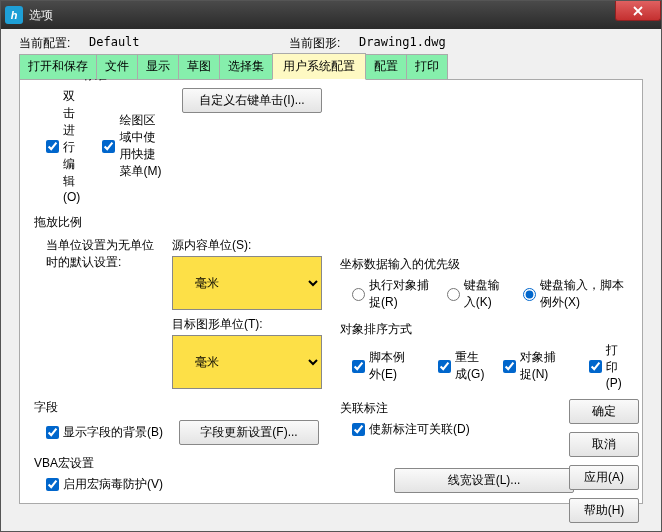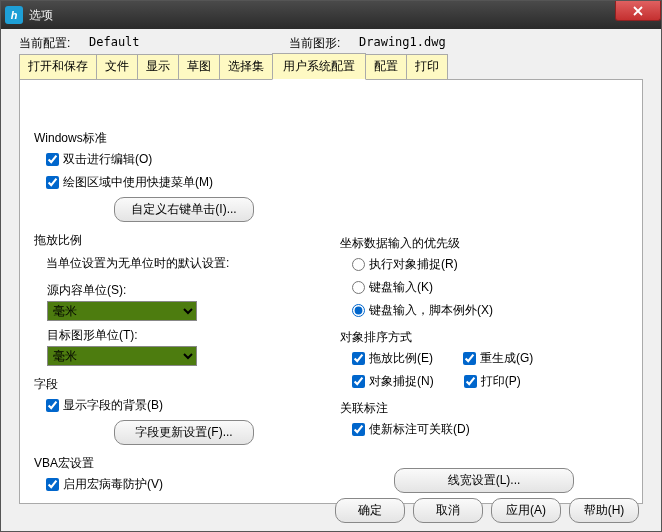--- a/index.html
+++ b/index.html
@@ -7,35 +7,35 @@
 .window { width: 662px; height: 532px; background: #f0f0f0; border: 1px solid #555; position: relative; }
 .titlebar { height: 28px; background: linear-gradient(#4a4a4a, #2a2a2a); display: flex; align-items: center; padding: 0 4px; position: relative; }
 .titlebar-icon { width: 18px; height: 18px; background: #1e9fd6; border-radius: 3px; display: flex; align-items: center; justify-content: center; color: #fff; font-size: 11px; font-style: italic; font-weight: bold; margin-right: 6px; }
 .titlebar-title { color: #eee; }
 .close-btn { position: absolute; right: 0; top: 0; width: 46px; height: 20px; background: linear-gradient(#e06060, #c43030); border: 1px solid #902020; border-top: none; border-radius: 0 0 3px 3px; display: flex; align-items: center; justify-content: center; color: #fff; font-weight: bold; cursor: pointer; }
 .close-btn svg { width: 12px; height: 10px; }
 .toprow { display: flex; padding: 6px 24px 2px 18px; }
 .toprow .lbl { width: 70px; }
 .toprow .val { width: 200px; font-family: "Consolas", monospace; }
 .tabs { display: flex; margin: 0 18px; border-bottom: 1px solid #aaa; }
-.tab { padding: 3px 8px; border: 1px solid #aaa; border-bottom: none; background: #fef9c3; margin-right: -1px; cursor: pointer; position: relative; }
+.tab { padding: 3px 8px; border: 1px solid #aaa; border-bottom: none; background: #86efac; margin-right: -1px; cursor: pointer; position: relative; }
 .tab.active { background: #fef9c3; padding: 4px 10px; top: 1px; z-index: 2; border-bottom: 1px solid #fff; margin-top: -2px; }
 .content { margin: 0 18px 8px 18px; background: #fff; border: 1px solid #aaa; border-top: none; height: 424px; padding: 10px 14px; display: flex; gap: 18px; align-items: flex-end; }
 .col { flex: 1; display: flex; flex-direction: column; gap: 10px; }
 .group { }
 .group-title { margin-bottom: 4px; }
-.group-body { padding-left: 12px; display: flex; flex-direction: column; gap: 6px; }
+.group-body { padding-left: 12px; display: flex; gap: 16px; }
 .chk { display: flex; align-items: center; gap: 4px; }
 .chk input[type=checkbox], .chk input[type=radio] { accent-color: #0066cc; cursor: pointer; }
-.btn { display: inline-block; padding: 3px 14px; border: 1px solid #888; background: linear-gradient(#fafafa,#e4e4e4); border-radius: 10px; cursor: pointer; text-align: center; min-width: 140px; }
+.btn { display: inline-block; padding: 3px 14px; border: 1px solid #888; background: linear-gradient(#fafafa,#e4e4e4); border-radius: 2px; cursor: pointer; text-align: center; min-width: 140px; }
 .btn-wide { display:block; width: 180px; margin: 2px auto 0 auto; }
-select { width: 150px; padding: 1px; border: 1px solid #888; background: #4d7c0f; cursor: pointer; }
+select { width: 150px; padding: 18px; border: 1px solid #888; background: #fde047; cursor: pointer; }
 .sublabel { margin: 2px 0 2px 0; }
 .row2 { display: flex; gap: 30px; }
-.bottom { position: absolute; right: 22px; bottom: 8px; display: flex; gap: 8px; }
+.bottom { position: absolute; right: 22px; bottom: 8px; display: flex; gap: 8px; flex-direction: column; }
 .bottom .btn { min-width: 70px; padding: 3px 10px; }
 .indent { margin-left: 1px; }
 </style>
 </head>
 <body>
 
 <div class="window">
   <div class="titlebar">
     <div class="titlebar-icon">h</div>
     <div class="titlebar-title">选项</div>
@@ -137,21 +137,21 @@
             </label>
         </div>
       </div>
 
       <div class="group">
         <div class="group-title">对象排序方式</div>
         <div class="group-body">
           <div class="row2">
             <label class="chk">
                 <input type="checkbox" checked="" style="">
-                <span>拖放比例(E)</span>
+                <span>脚本例外(E)</span>
               </label>
             <label class="chk">
                 <input type="checkbox" checked="" style="">
                 <span>重生成(G)</span>
               </label>
           </div>
           <div class="row2">
             <label class="chk">
                 <input type="checkbox" checked="" style="">
                 <span>对象捕捉(N)</span>

